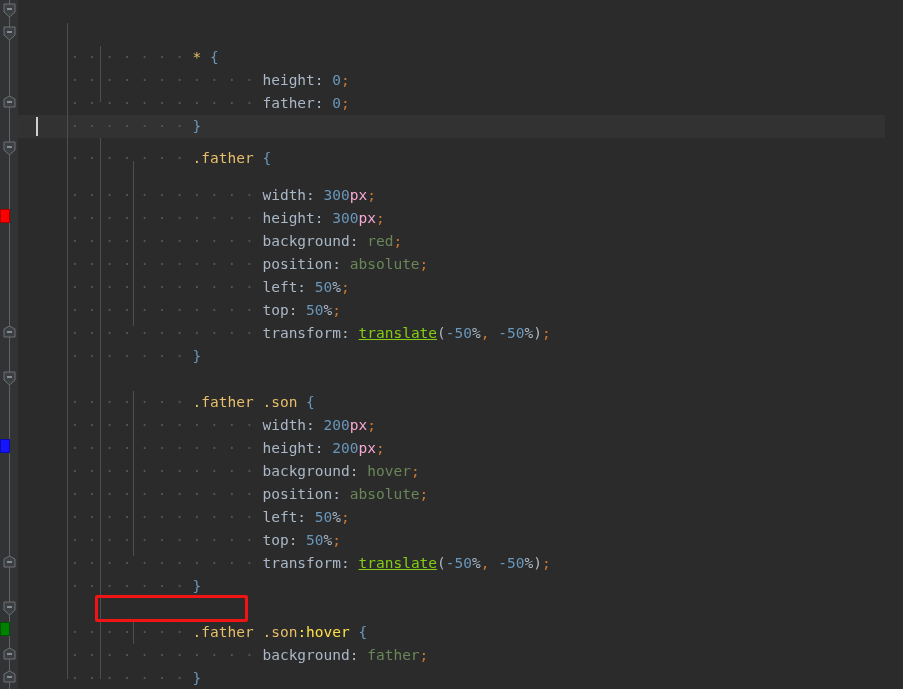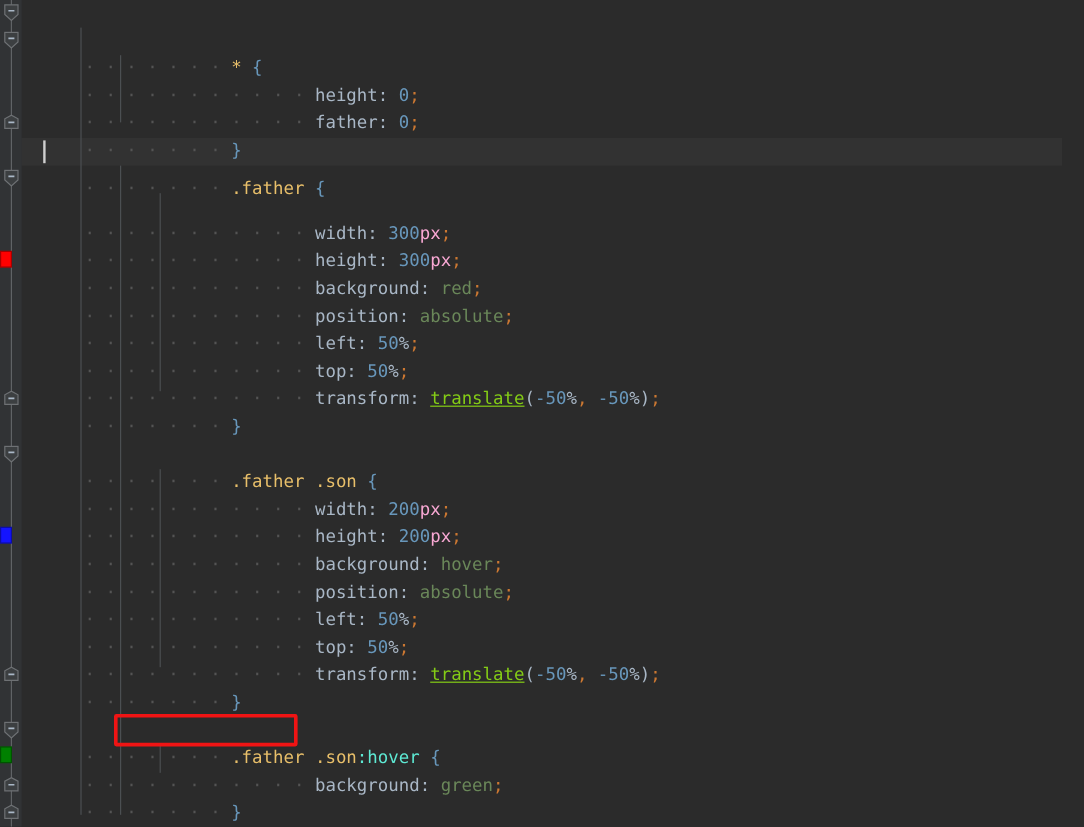--- a/index.html
+++ b/index.html
@@ -94,21 +94,21 @@
     width: 1px;
     background: #4b4f52;
     z-index: 0;
   }
 
   .txt { position: relative; z-index: 2; }
 
   
   .tag       { color: #e8bf6a; }
   .selcls    { color: #e8bf6a; }
-  .pseudo    { color: #5eead4; }
+  .pseudo    { color: #fde047; }
   .prop      { color: #a9b7c6; }
   .num       { color: #6897bb; }
   .unit      { color: #f9a8d4; }
   .kw        { color: #6a8759; }
   .fn        { color: #84cc16; text-decoration: underline; }
   .semi      { color: #cc7832; }
   .brace     { color: #6897bb; }
   .pct       { color: #a9b7c6; }
   .paren     { color: #a9b7c6; }
   .ws        { color: #545454; }
@@ -302,21 +302,21 @@
       <span class="txt"><span class="ws">·&nbsp;·&nbsp;·&nbsp;·&nbsp;·&nbsp;·&nbsp;·&nbsp;</span><span class="brace">}</span></span>
     </div>
 
     <div class="line" style="top:575px"></div>
 
     <div class="line" style="top:598px">
       <span class="txt"><span class="ws">·&nbsp;·&nbsp;·&nbsp;·&nbsp;·&nbsp;·&nbsp;·&nbsp;</span><span class="selcls">.father</span><span class="ws">&nbsp;</span><span class="selcls">.son</span><span class="pseudo">:hover</span><span class="ws">&nbsp;</span><span class="brace">{</span></span>
     </div>
 
     <div class="line" style="top:621px">
-      <span class="txt"><span class="ws">·&nbsp;·&nbsp;·&nbsp;·&nbsp;·&nbsp;·&nbsp;·&nbsp;·&nbsp;·&nbsp;·&nbsp;·&nbsp;</span><span class="prop">background:</span><span class="ws">&nbsp;</span><span class="kw">green</span><span class="semi">;</span></span>
+      <span class="txt"><span class="ws">·&nbsp;·&nbsp;·&nbsp;·&nbsp;·&nbsp;·&nbsp;·&nbsp;·&nbsp;·&nbsp;·&nbsp;·&nbsp;</span><span class="prop">background:</span><span class="ws">&nbsp;</span><span class="kw">father</span><span class="semi">;</span></span>
     </div>
 
     <div class="line" style="top:644px">
       <span class="txt"><span class="ws">·&nbsp;·&nbsp;·&nbsp;·&nbsp;·&nbsp;·&nbsp;·&nbsp;</span><span class="brace">}</span></span>
     </div>
 
     <div class="line" style="top:667px">
       
     </div>
 

